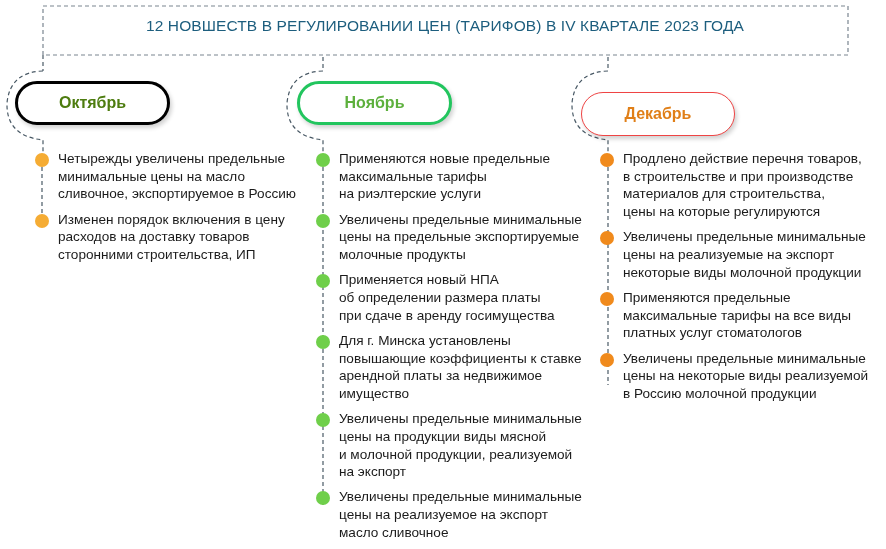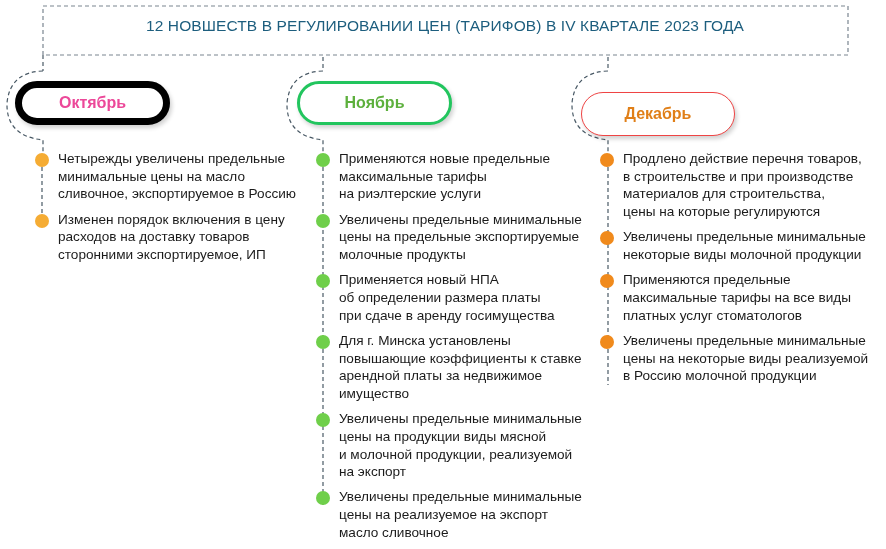--- a/index.html
+++ b/index.html
@@ -15,21 +15,21 @@
     text-align: center; font-weight: normal; font-size: 15.5px;
     color: #1d5e7e; letter-spacing: 0.1px;
   }
   .pill {
     position: absolute; height: 44px; border-radius: 26px;
     background: #ffffff; box-sizing: border-box;
     display: flex; align-items: center; justify-content: center;
     font-weight: bold; font-size: 16px;
     box-shadow: 2px 3px 4px rgba(0,0,0,0.18);
   }
-  .pill.oct { left: 15px; top: 81px; width: 155px; border: 7px solid #000000; color: #ec4899; }
+  .pill.oct { left: 15px; top: 81px; width: 155px; border: 3px solid #000000; color: #4d7c0f; }
   .pill.nov { left: 297px; top: 81px; width: 155px; border: 3px solid #22c55e; color: #5db03d; }
   .pill.dec { left: 581px; top: 92px; width: 154px; border: 1px solid #ef4444; color: #e07f18; }
   .col { position: absolute; top: 150px; }
   .col.oct { left: 35px; width: 260px; }
   .col.nov { left: 316px; width: 280px; }
   .col.dec { left: 600px; width: 286px; }
   .item { position: relative; padding-left: 23px; font-size: 13.6px; line-height: 17.7px; color: #1b1b1b; margin-bottom: 7.5px; }
   .dot { position: absolute; left: 0; top: 3px; width: 14px; height: 14px; border-radius: 50%; }
   .oct .dot { background: #f5ac34; }
   .nov .dot { background: #6fcf4a; }
@@ -72,21 +72,21 @@
     <div class="item">
       <span class="dot"></span>
       <span class="line">Четырежды увеличены предельные</span>
       <span class="line">минимальные цены на масло</span>
       <span class="line">сливочное, экспортируемое в Россию</span>
     </div>
     <div class="item">
       <span class="dot"></span>
       <span class="line">Изменен порядок включения в цену</span>
       <span class="line">расходов на доставку товаров</span>
-      <span class="line">сторонними экспортируемое, ИП</span>
+      <span class="line">сторонними строительства, ИП</span>
     </div>
   </div>
 
   <div class="col nov">
     <div class="item">
       <span class="dot"></span>
       <span class="line">Применяются новые предельные</span>
       <span class="line">максимальные тарифы</span>
       <span class="line">на риэлтерские услуги</span>
     </div>
@@ -128,20 +128,21 @@
     <div class="item">
       <span class="dot"></span>
       <span class="line">Продлено действие перечня товаров,</span>
       <span class="line">в строительстве и при производстве</span>
       <span class="line">материалов для строительства,</span>
       <span class="line">цены на которые регулируются</span>
     </div>
     <div class="item">
       <span class="dot"></span>
       <span class="line">Увеличены предельные минимальные</span>
+      <span class="line">цены на реализуемые на экспорт</span>
       <span class="line">некоторые виды молочной продукции</span>
     </div>
     <div class="item">
       <span class="dot"></span>
       <span class="line">Применяются предельные</span>
       <span class="line">максимальные тарифы на все виды</span>
       <span class="line">платных услуг стоматологов</span>
     </div>
     <div class="item">
       <span class="dot"></span>

